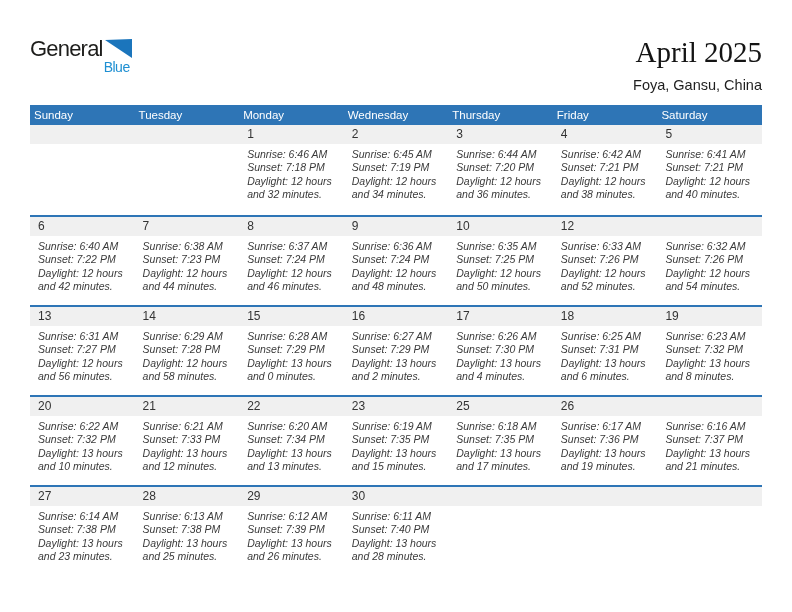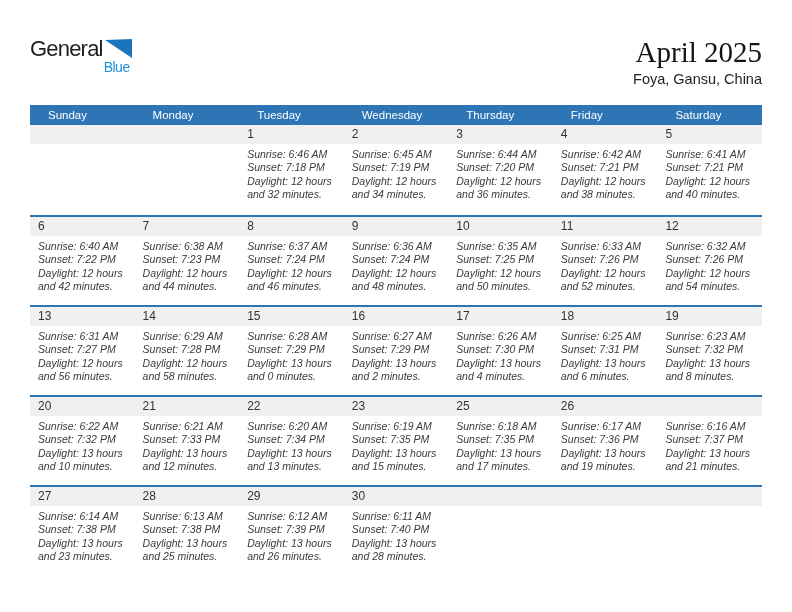--- a/index.html
+++ b/index.html
@@ -28,29 +28,29 @@
   .logo-triangle{margin-left:2px;margin-top:1px;display:block;}
   .logo-triangle svg{display:block;fill:var(--logo-triangle);}
   .logo-blue{
     font-size:14px;line-height:20px;color:var(--logo-blue);
     text-align:right;letter-spacing:-0.5px;margin-top:-3px;padding-right:2px;
   }
 
   
   .title-block{position:absolute;right:30px;top:36px;text-align:right;}
   .page-title{font-size:29px;color:#141414;font-weight:400;line-height:32px;font-family:Liberation Serif, serif;}
-  .page-subtitle{font-size:14.5px;color:#1f1f1f;margin-top:3px;text-align:right;}
+  .page-subtitle{font-size:14.5px;color:#1f1f1f;margin-top:9px;text-align:right;}
 
   
   .calendar{position:absolute;left:30px;top:105px;width:732px;}
   .weekday-row{
     display:grid;grid-template-columns:repeat(7,1fr);
     background:var(--header-bg);height:20px;
   }
-  .weekday{color:#ffffff;font-size:11.5px;line-height:20px;padding-left:18px;}
+  .weekday{color:#ffffff;font-size:11.5px;line-height:20px;padding-left:4px;}
 
   .week-row{height:90px;background:#fff;}
   .week-row + .week-row{border-top:2px solid var(--divider);height:90px;}
 
   .num-band{
     display:grid;grid-template-columns:repeat(7,1fr);
     background:var(--band-bg);height:19px;
   }
   .day-num{font-size:12px;color:#333333;line-height:19px;padding-left:8px;}
 
@@ -76,22 +76,22 @@
   </div>
 
   <div class="title-block">
     <div class="page-title">April 2025</div>
     <div class="page-subtitle">Foya, Gansu, China</div>
   </div>
 
   <div class="calendar">
     <div class="weekday-row">
         <div class="weekday">Sunday</div>
+        <div class="weekday">Tuesday</div>
         <div class="weekday">Monday</div>
-        <div class="weekday">Tuesday</div>
         <div class="weekday">Wednesday</div>
         <div class="weekday">Thursday</div>
         <div class="weekday">Friday</div>
         <div class="weekday">Saturday</div>
       </div>
     <div>
         <div class="week-row">
           <div class="num-band">
             <div class="day-num"></div>
             <div class="day-num"></div>
@@ -136,21 +136,20 @@
             </div>
           </div>
         </div>
         <div class="week-row">
           <div class="num-band">
             <div class="day-num">6</div>
             <div class="day-num">7</div>
             <div class="day-num">8</div>
             <div class="day-num">9</div>
             <div class="day-num">10</div>
-            <div class="day-num">11</div>
             <div class="day-num">12</div>
           </div>
           <div class="cells">
             <div class="cell">
               <div class="cell-line">Sunrise: 6:40 AM</div>
               <div class="cell-line">Sunset: 7:22 PM</div>
               <div class="cell-line">Daylight: 12 hours</div>
               <div class="cell-line">and 42 minutes.</div>
             </div>
             <div class="cell">

